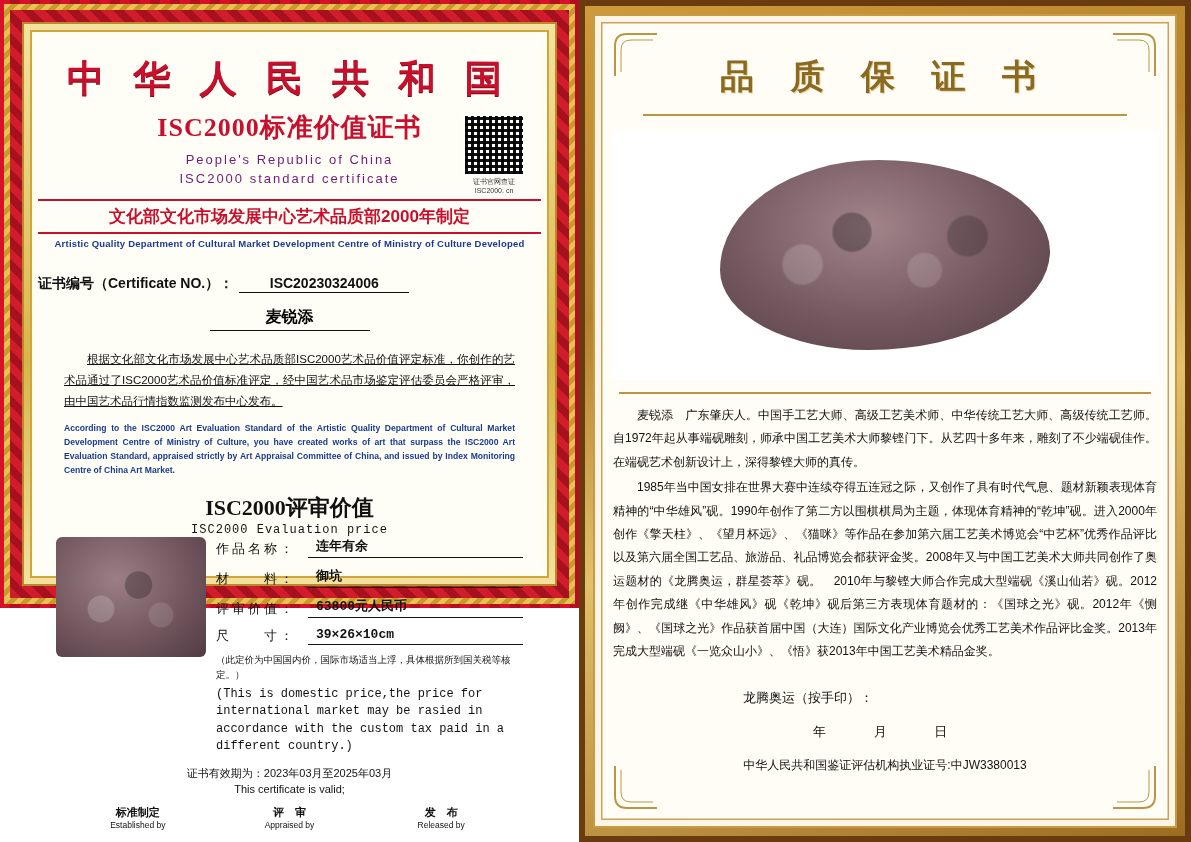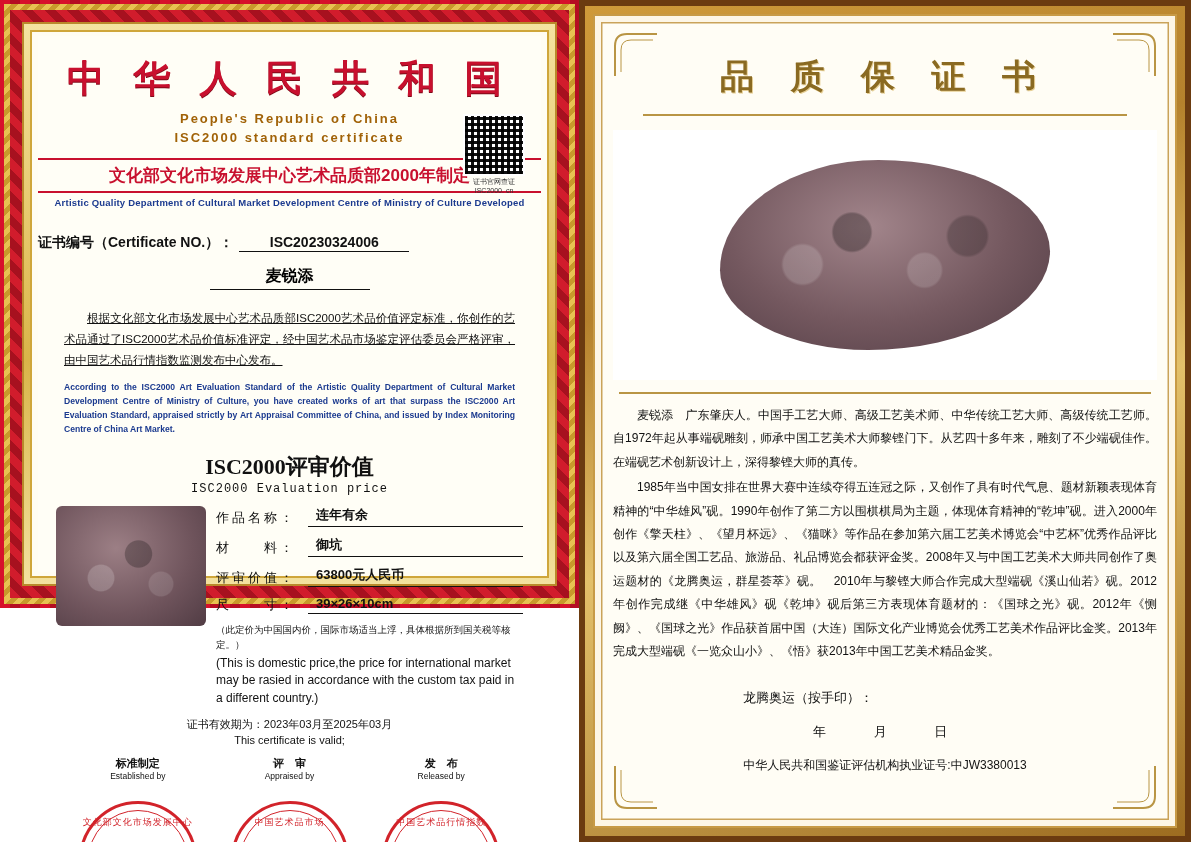--- a/index.html
+++ b/index.html
@@ -29,21 +29,21 @@
   .frame-4{position:absolute;left:30px;top:30px;right:30px;bottom:30px;
     background:#fffdf2;box-shadow:inset 0 0 0 2px #cfa63a;}
   .cert-body{position:absolute;left:38px;top:36px;right:38px;bottom:36px;
     background:#fffef6;}
 
   .lc-title{font-family:"Liberation Serif",serif;color:#c8102e;font-weight:bold;
     font-size:37px;letter-spacing:10px;text-align:center;margin-top:18px;
     text-shadow:0 1px 0 #7e0a18;}
   .lc-sub1{font-family:"Liberation Serif",serif;color:#c8102e;font-weight:bold;
     font-size:26px;text-align:center;letter-spacing:1px;margin-top:6px;}
-  .lc-sub2{color:#a16207;font-size:13px;font-weight:bold;text-align:center;letter-spacing:2px;margin-top:6px;line-height:1.45;}
+  .lc-sub2{color:#701a75;font-size:13px;font-weight:normal;text-align:center;letter-spacing:2px;margin-top:6px;line-height:1.45;}
   .lc-band{color:#c8102e;font-weight:bold;font-size:17px;text-align:center;margin-top:10px;
     border-top:2px solid #c8102e;border-bottom:2px solid #c8102e;padding:4px 0;}
   .lc-band-en{color:#1b3a8f;font-size:9.5px;font-weight:bold;text-align:center;margin-top:4px;letter-spacing:.2px;}
 
   .qr-box{position:absolute;right:16px;top:78px;width:62px;text-align:center;}
   .qr{width:58px;height:58px;background:
      repeating-linear-gradient(90deg,#111 0 3px,#fff 3px 6px),
      repeating-linear-gradient(0deg,#111 0 3px,transparent 3px 6px);
      background-blend-mode:multiply;border:2px solid #fff;}
   .qr-cap{font-size:7px;color:#333;margin-top:2px;line-height:1.25;}
@@ -52,21 +52,21 @@
   .lc-row .lab{font-weight:bold;}
   .lc-value{font-weight:bold;border-bottom:1.5px solid #111;padding:0 10px 1px;margin-left:6px;min-width:150px;text-align:center;}
   .lc-name{margin:14px auto 0;width:160px;text-align:center;font-weight:bold;font-size:16px;border-bottom:1.5px solid #111;padding-bottom:2px;}
 
   .para-cn{margin:18px 26px 0;font-size:11.5px;line-height:1.85;color:#111;text-align:justify;text-indent:2em;text-decoration:underline;}
   .para-en{margin:10px 26px 16px;font-size:8.6px;line-height:1.6;color:#1b3a8f;font-weight:bold;text-align:justify;}
 
   .eval-title{text-align:center;margin-top:16px;font-size:22px;font-weight:bold;color:#111;font-family:"Liberation Serif",serif;}
   .eval-title-en{text-align:center;font-size:12px;color:#111;letter-spacing:1px;font-family:"Liberation Mono",monospace;}
 
-  .mid{display:flex;margin-top:10px;}
+  .mid{display:flex;font-family:Liberation Mono, monospace;}
   .thumb{width:160px;margin-left:18px;flex:none;}
   .thumb .stone{width:150px;height:120px;border-radius:6px;
      background:radial-gradient(ellipse at 40% 35%,#9c7f85,#6f545c 60%,#513c44);
      position:relative;overflow:hidden;}
   .stone:after{content:"";position:absolute;inset:0;
      background:
       radial-gradient(circle at 30% 60%,rgba(255,255,255,.18) 0 10%,transparent 11%),
       radial-gradient(circle at 55% 40%,rgba(0,0,0,.25) 0 12%,transparent 13%),
       radial-gradient(circle at 70% 65%,rgba(255,255,255,.12) 0 9%,transparent 10%);}
   .fields{flex:1;padding-right:18px;}
@@ -126,20 +126,21 @@
   <div class="left-cert">
     <div class="left-border-outer"></div>
     <div class="frame-1"></div>
     <div class="frame-2"></div>
     <div class="frame-3"></div>
     <div class="frame-4"></div>
 
     <div class="cert-body">
 
       <div class="lc-title">中 华 人 民 共 和 国</div>
+      <div class="lc-sub1">ISC2000标准价值证书</div>
       <div class="lc-sub2">
         <div>People's Republic of China</div>
         <div>ISC2000 standard certificate</div>
       </div>
 
       <div class="qr-box">
         <div class="qr"></div>
         <div class="qr-cap">证书官网查证
 ISC2000. cn</div>
       </div>

